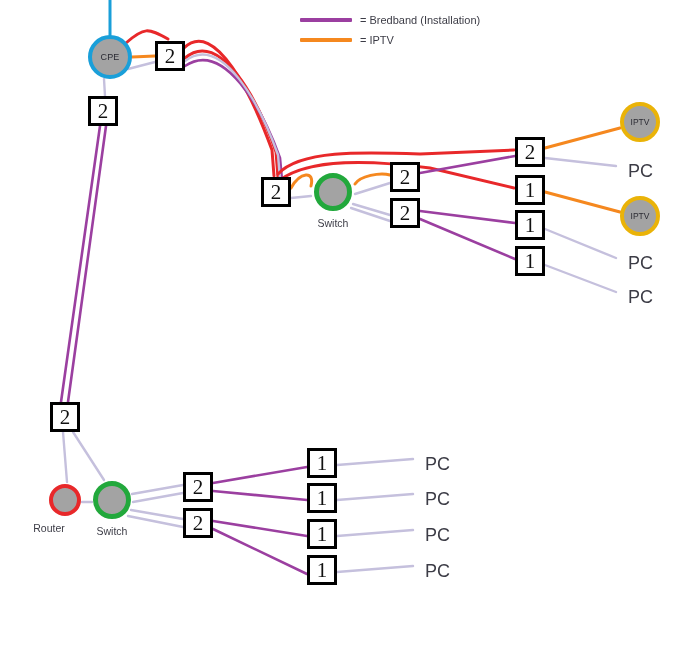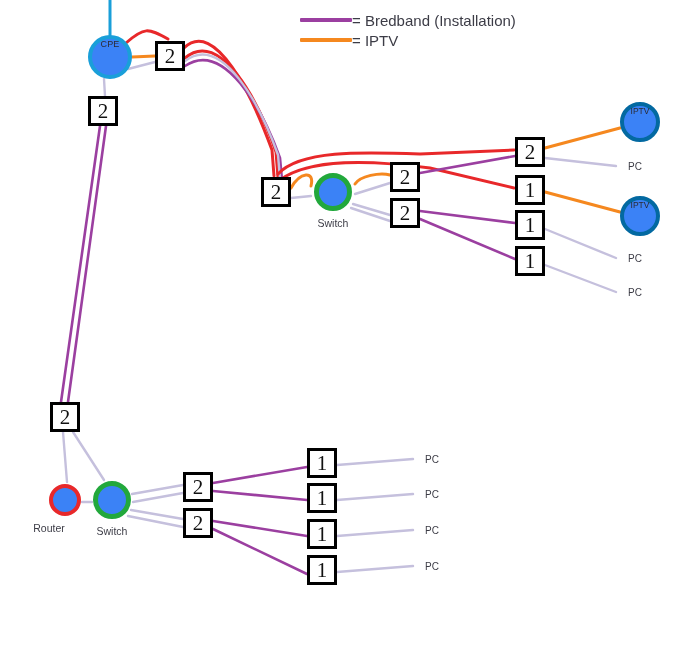--- a/index.html
+++ b/index.html
@@ -32,21 +32,22 @@
     align-items: center;
     height: 20px;
   }
   .legend-swatch {
     width: 52px;
     height: 4px;
     border-radius: 1px;
     flex: 0 0 auto;
   }
   .legend-text {
-    font-size: 15px;
+    margin-left: 8px;
+    font-size: 11px;
     color: #3c3c46;
     font-family: "Liberation Sans", sans-serif;
     white-space: nowrap;
   }
   .box-num {
     position: absolute;
     width: 30px;
     height: 30px;
     border: 3px solid #000000;
     background: #ffffff;
@@ -55,57 +56,57 @@
     align-items: center;
     justify-content: center;
     font-family: "Liberation Serif", serif;
     font-size: 21px;
     color: #111111;
     line-height: 1;
   }
   .circ {
     position: absolute;
     border-radius: 50%;
-    background: #3b82f6;
+    background: #a3a3a3;
     box-sizing: border-box;
     display: flex;
-    align-items: flex-start;
+    align-items: center;
     justify-content: center;
   }
   .circ-cpe {
     width: 44px; height: 44px;
     border: 4px solid #1a9fd9;
     font-size: 9px;
     color: #2b2b33;
     letter-spacing: .2px;
   }
   .circ-iptv {
     width: 40px; height: 40px;
-    border: 4px solid #0369a1;
+    border: 4px solid #eab308;
     font-size: 8.5px;
     color: #2b2b33;
   }
   .circ-switch {
     width: 38px; height: 38px;
     border: 5px solid #22a83c;
   }
   .circ-router {
     width: 32px; height: 32px;
     border: 4px solid #e8282a;
   }
   .under-label {
     position: absolute;
     font-size: 10.5px;
     color: #3c3c46;
     text-align: center;
     font-family: "Liberation Sans", sans-serif;
   }
   .endpoint-label {
     position: absolute;
-    font-size: 10px;
+    font-size: 18px;
     color: #3c3c46;
     font-family: "Liberation Sans", sans-serif;
   }
 </style>
 </head>
 <body>
 
 <svg id="canvas" viewBox="0 0 700 667" xmlns="http://www.w3.org/2000/svg">
   <g id="links">
       <path d="M110 0 L110 35" stroke="#1a9fd9" stroke-width="3" fill="none" stroke-linecap="round"></path>

